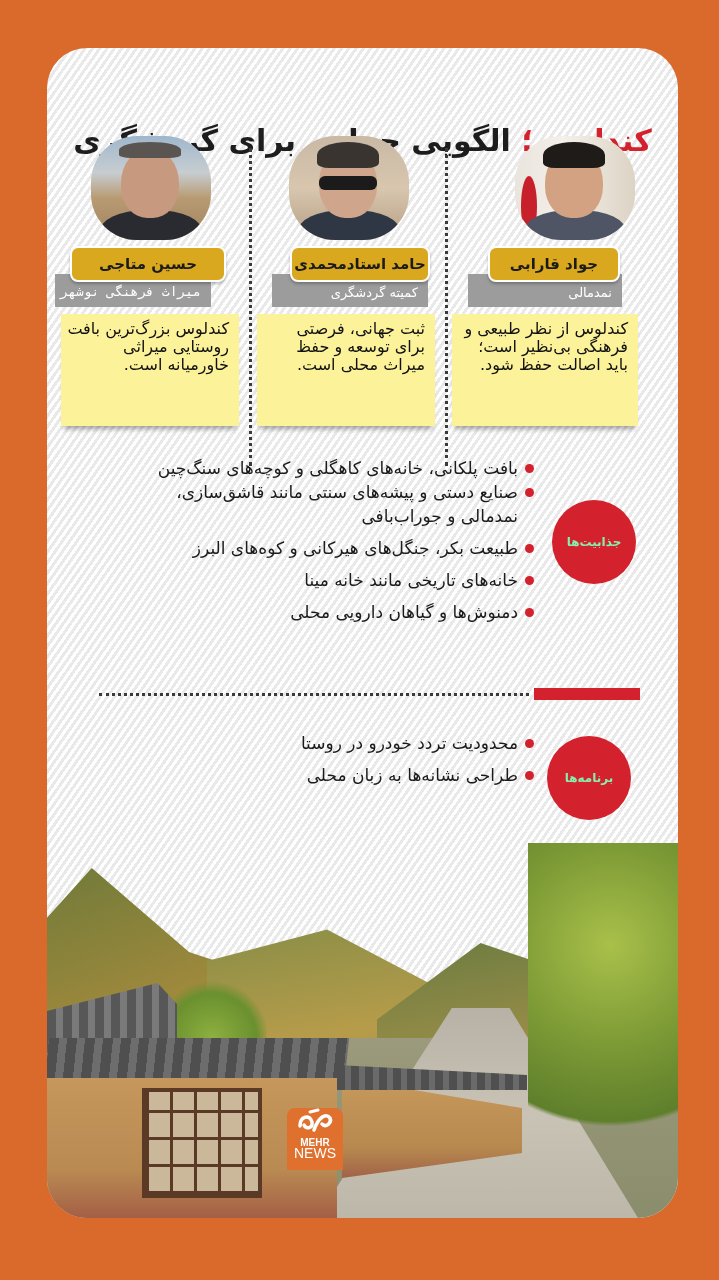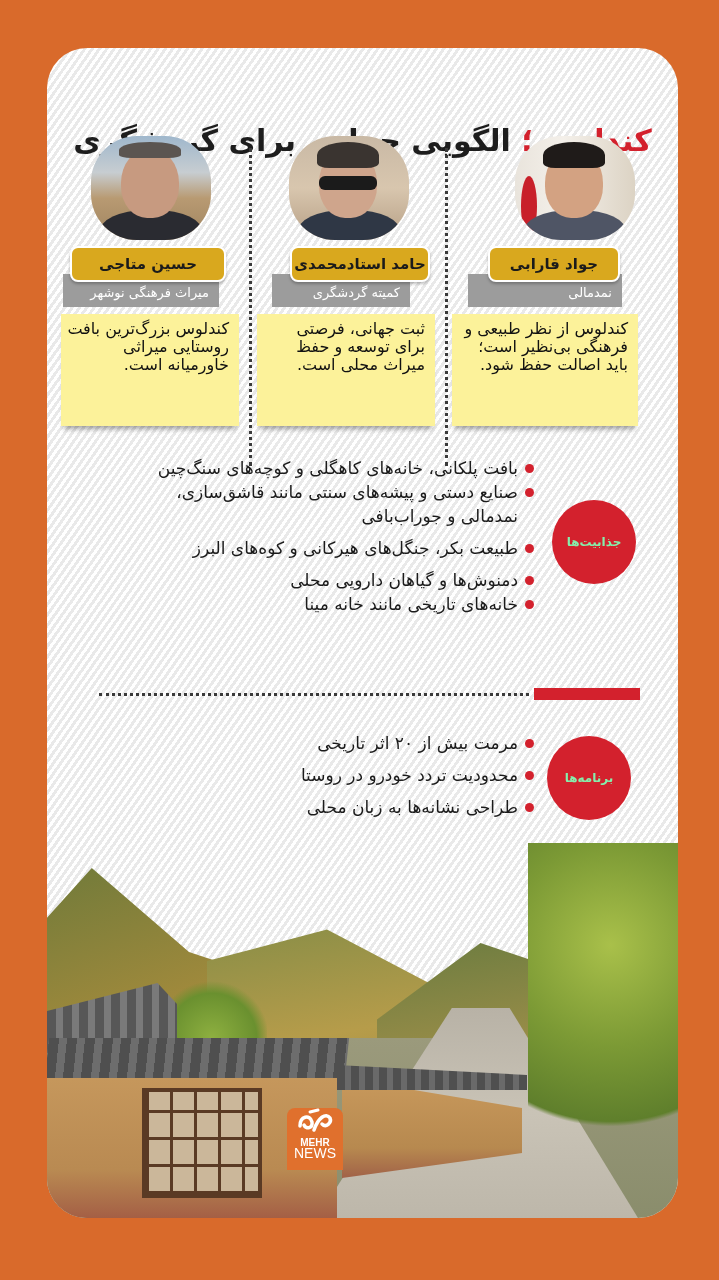--- a/index.html
+++ b/index.html
@@ -271,50 +271,49 @@
 
   <div class="speaker" style="left:210px;">
     <div class="photo" style="left:32px;">
       <div class="bg" style="background:linear-gradient(180deg,#c9b9a5 0%,#d8c6ae 50%,#b69f85 100%);"></div>
       <div class="body" style="background:#2f3745;"></div>
       <div class="head" style="background:#cfa58c;"></div>
       <div class="hair" style="background:#3a3430;"></div>
       <div class="glasses"></div>
     </div>
     <div class="name-badge" style="left:33px;width:140px;">حامد استادمحمدی</div>
-    <div class="role-bar" style="left:15px;width:138px;">کمیته گردشگری</div>
+    <div class="role-bar" style="left:15px;width:156px;">کمیته گردشگری</div>
     <div class="quote" style="left:0px;width:178px;">ثبت جهانی، فرصتی برای توسعه و حفظ میراث محلی است.</div>
   </div>
 
   <div class="speaker" style="left:8px;">
     <div class="photo" style="left:36px;">
       <div class="bg" style="background:linear-gradient(180deg,#9fb7cc 0%,#c7cdd1 35%,#b89a72 60%,#9f8460 100%);"></div>
       <div class="body" style="background:#2a2b31;"></div>
       <div class="head" style="background:#c79a80;"></div>
       <div class="hair" style="background:#5b5551;height:16px;"></div>
     </div>
     <div class="name-badge" style="left:15px;width:156px;">حسین متاجی</div>
-    <div class="role-bar" style="left:8px;width:156px;">میراث فرهنگی نوشهر</div>
+    <div class="role-bar" style="left:0px;width:156px;font-family:Liberation Mono, monospace;">میراث فرهنگی نوشهر</div>
     <div class="quote" style="left:6px;width:178px;">کندلوس بزرگ‌ترین بافت روستایی میراثی خاورمیانه است.</div>
   </div>
 
   <ul class="bullets" style="top:408px; right:144px; width:470px;">
     <li style="margin-bottom:0;">بافت پلکانی، خانه‌های کاهگلی و کوچه‌های سنگ‌چین</li>
     <li style="margin-bottom:8px; width:420px; margin-left:auto;">صنایع دستی و پیشه‌های سنتی مانند قاشق‌سازی، نمدمالی و جوراب‌بافی</li>
     <li style="margin-bottom:8px;">طبیعت بکر، جنگل‌های هیرکانی و کوه‌های البرز</li>
+    <li style="margin-bottom:8px;">خانه‌های تاریخی مانند خانه مینا</li>
     <li>دمنوش‌ها و گیاهان دارویی محلی</li>
-    <li style="margin-bottom:8px;">خانه‌های تاریخی مانند خانه مینا</li>
   </ul>
   <div class="circle-label" style="left:505px; top:452px;">جذابیت‌ها</div>
 
   <div class="divider-dots"></div>
   <div class="divider-red"></div>
 
   <ul class="bullets" style="top:683px; right:144px; width:400px;">
-    <li style="margin-bottom:8px;">مرمت بیش از ۲۰ اثر تاریخی</li>
     <li style="margin-bottom:8px;">محدودیت تردد خودرو در روستا</li>
     <li>طراحی نشانه‌ها به زبان محلی</li>
   </ul>
   <div class="circle-label" style="left:500px; top:688px;">برنامه‌ها</div>
 
 </div>
 
 <div class="logo">
   <svg class="mark" viewBox="0 0 38 28">
     <path d="M4 18 C4 8, 14 6, 16 14 C17 20, 10 22, 8 17" fill="none" stroke="#fff" stroke-width="3.5" stroke-linecap="round"></path>

